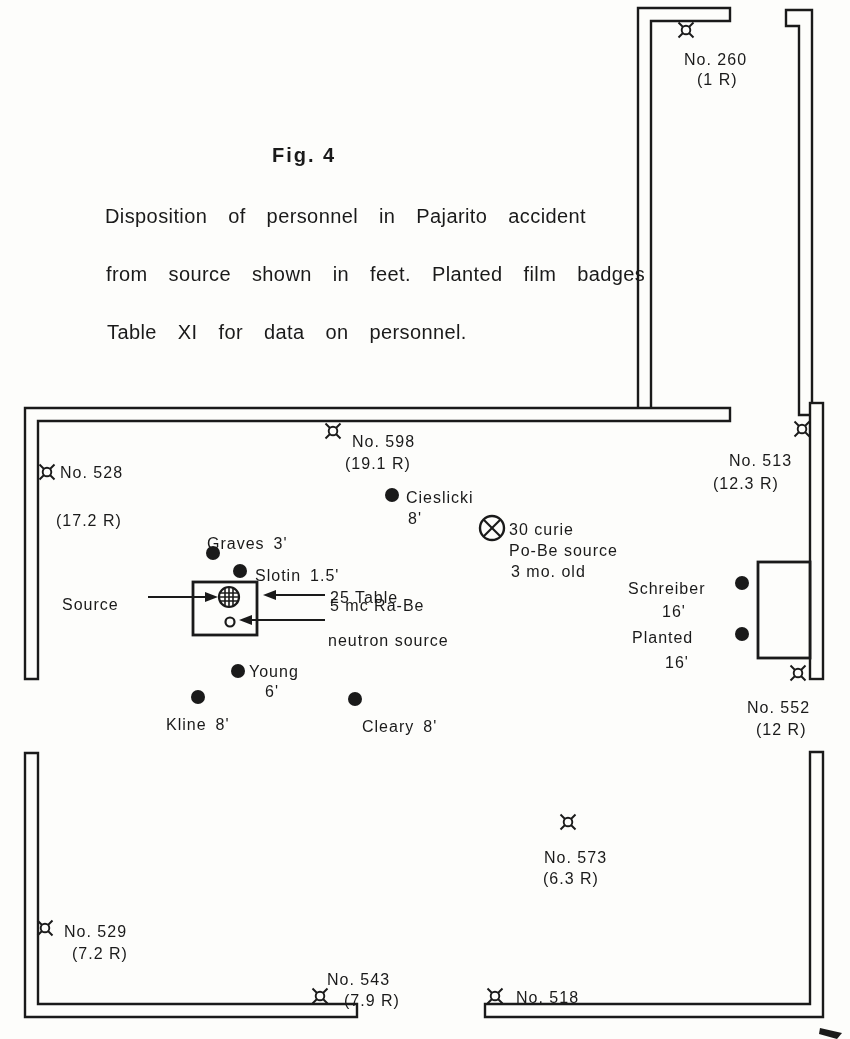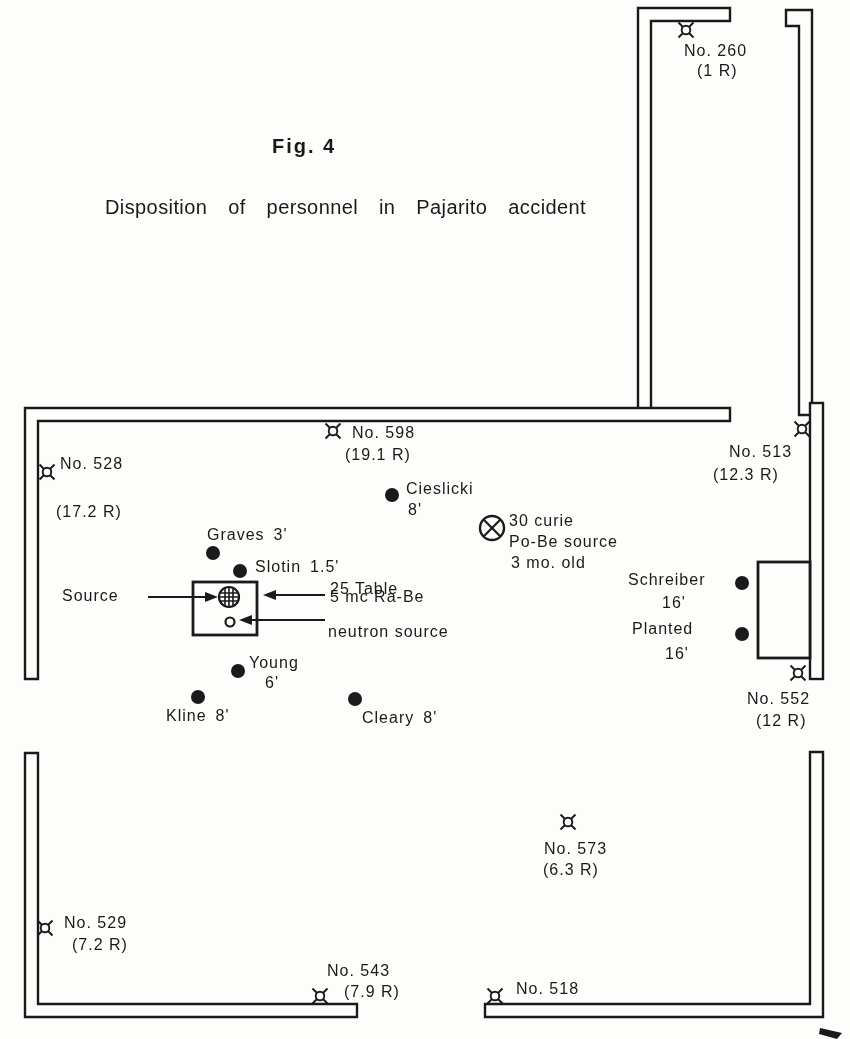--- a/index.html
+++ b/index.html
@@ -7,21 +7,21 @@
     position:relative;width:850px;height:1039px;margin:0 auto;
     background:#fdfdfb;overflow:hidden;
     font-family:"Liberation Sans","DejaVu Sans",sans-serif;
     color:#1a1a1a;
   }
   svg{position:absolute;left:0;top:0;}
   .wall{fill:#fdfdfb;stroke:#1a1a1a;stroke-width:2.4;}
   .furn{fill:#fdfdfb;stroke:#1a1a1a;stroke-width:2.8;}
   .t{
     position:absolute;white-space:nowrap;
-    font-size:16px;line-height:1.15;letter-spacing:1px;
+    font-size:16px;line-height:1.15;letter-spacing:1px;margin-top:9px;
   }
   .title{
     font-size:20px;font-weight:bold;letter-spacing:2px;
   }
   .cap{
     font-size:20px;letter-spacing:0.4px;word-spacing:15px;
   }
   .dist{margin-left:9px;}
 </style>
 </head>
@@ -115,20 +115,22 @@
       <use href="#badge-sym" x="45" y="928"></use>
       <use href="#badge-sym" x="320" y="996"></use>
       <use href="#badge-sym" x="495" y="996"></use>
     </g>
 
     <path d="M820,1028 l22,5 -5,6 -18,-5 z" fill="#1a1a1a"></path>
   </svg>
 
   <div class="t title" style="left:272px;top:135px">Fig. 4</div>
   <div class="t cap" style="left:105px;top:196px">Disposition of personnel in Pajarito accident</div>
+  <div class="t cap" style="left:106px;top:254px">from source shown in feet. Planted film badges</div>
+  <div class="t cap" style="left:107px;top:312px">Table XI for data on personnel.</div>
 
   <div class="t" style="left:684px;top:42px">No. 260</div>
   <div class="t" style="left:697px;top:62px">(1 R)</div>
 
   <div class="t" style="left:352px;top:424px">No. 598</div>
   <div class="t" style="left:345px;top:446px">(19.1 R)</div>
 
   <div class="t" style="left:729px;top:443px">No. 513</div>
   <div class="t" style="left:713px;top:466px">(12.3 R)</div>
 

